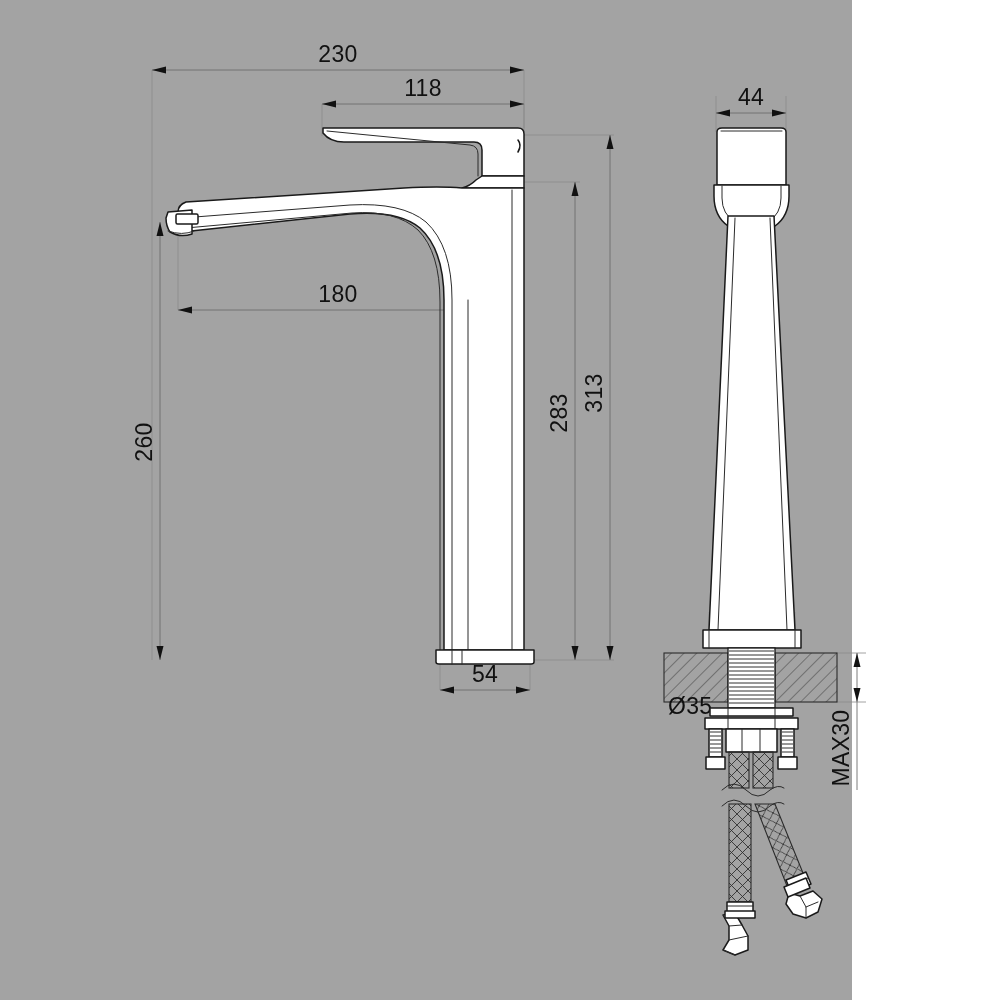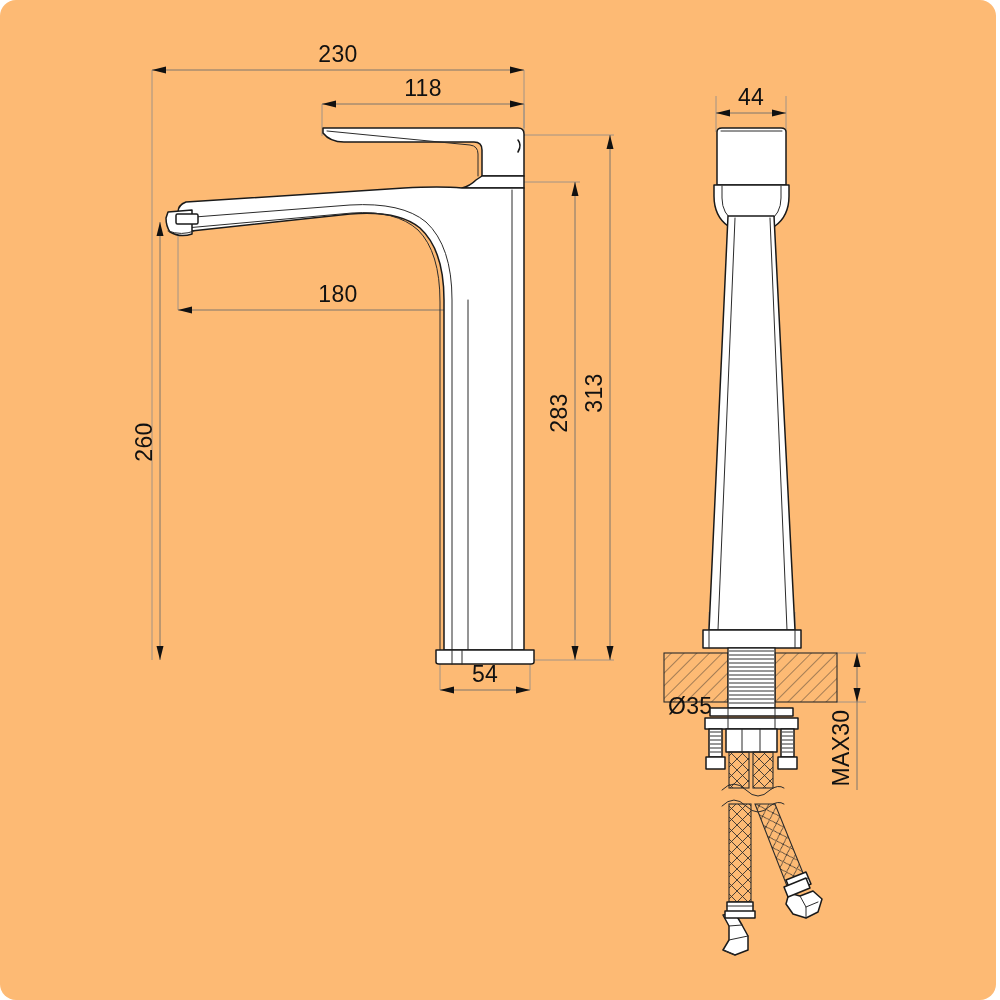--- a/index.html
+++ b/index.html
@@ -8,24 +8,23 @@
     background: #ffffff;
   }
   body {
     width: 1000px;
     height: 1000px;
     font-family: "Liberation Sans", sans-serif;
     overflow: hidden;
   }
   #drawing-root {
     position: relative;
-    width: 996px;
+    width: 852px;
     height: 1000px;
-    background: #fdba74;
-    border-radius: 16px;
+    background: #a3a3a3;
   }
   svg#technical-drawing {
     display: block;
     width: 1000px;
     height: 1000px;
   }
   .obj-line {
     fill: none;
     stroke: #1a1a1a;
     stroke-width: 1.6;

